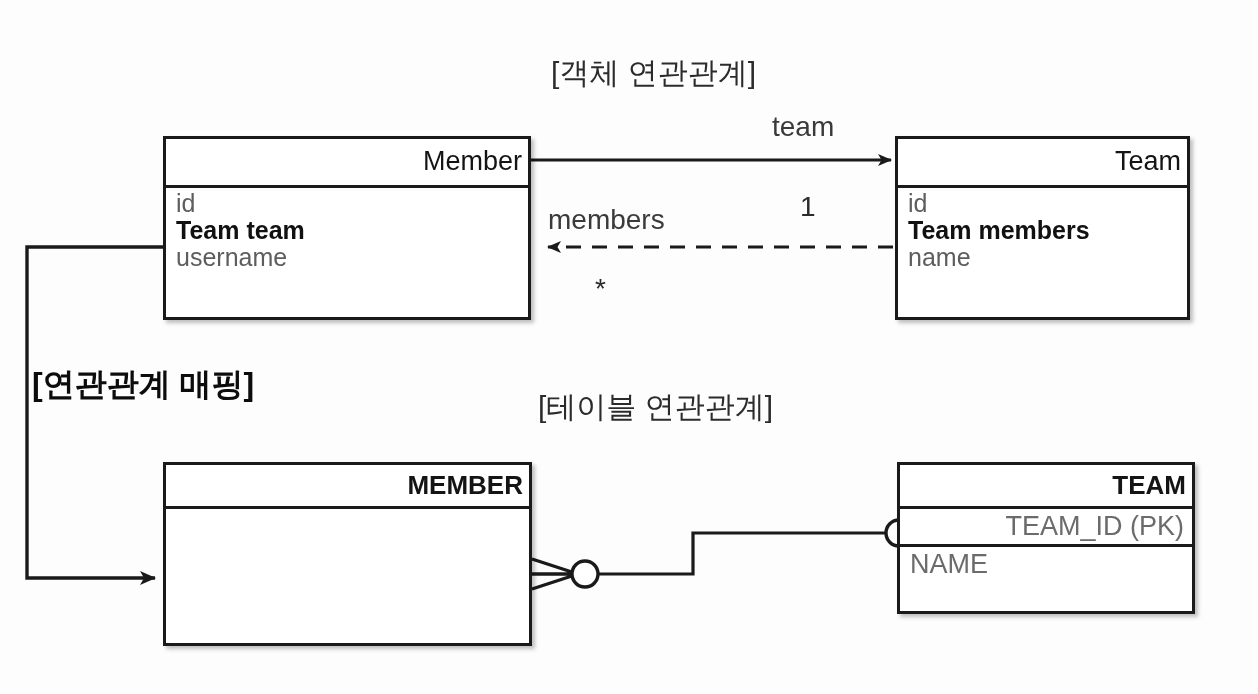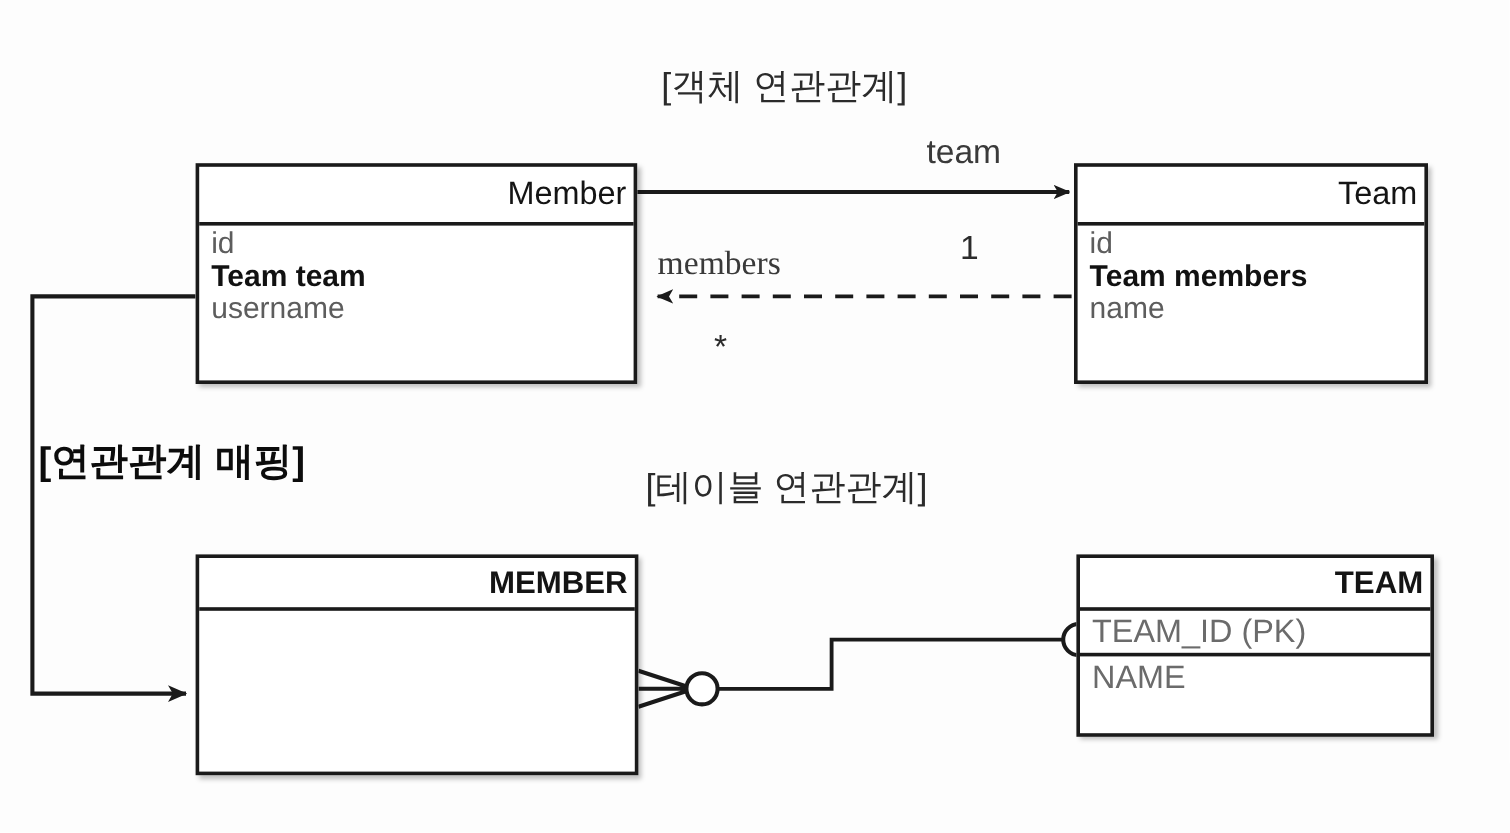--- a/index.html
+++ b/index.html
@@ -153,21 +153,21 @@
   <div class="cap section" style="left:551px; top:58px;">[객체 연관관계]</div>
 
   <div class="cap section" style="left:538px; top:392px;">[테이블 연관관계]</div>
 
   <div class="cap section bold" style="left:32px; top:368px;">[연관관계 매핑]</div>
 
   <div class="cap edge" style="left:772px; top:113px;">team</div>
 
   <div class="cap mult" style="left:800px; top:193px;">1</div>
 
-  <div class="cap edge" style="left:548px; top:206px;font-family:Liberation Serif, serif;">members</div>
+  <div class="cap edge" style="left:548px; top:206px;">members</div>
 
   <div class="cap mult" style="left:595px; top:275px;">*</div>
 
   <div class="box" style="left:163px; top:136px; width:368px; height:184px;">
     <div class="hdr">Member</div>
     <div class="body">
       <div class="row">id</div>
       <div class="row strong">Team team</div>
       <div class="row">username</div>
     </div>
@@ -182,19 +182,19 @@
     </div>
   </div>
 
   <div class="box tbl" style="left:163px; top:462px; width:369px; height:184px;">
     <div class="hdr">MEMBER</div>
   </div>
 
   <div class="box tbl" style="left:897px; top:462px; width:298px; height:152px;">
     <div class="hdr">TEAM</div>
     <div class="body" style="padding-top:0;">
-      <div class="row" style="padding-top:2px;">TEAM_ID (PK)</div>
+      <div class="row" style="padding-top:2px;text-align:right;">TEAM_ID (PK)</div>
       <div class="sep"></div>
       <div class="row">NAME</div>
     </div>
   </div>
 
 </div>
 
 </body></html>

